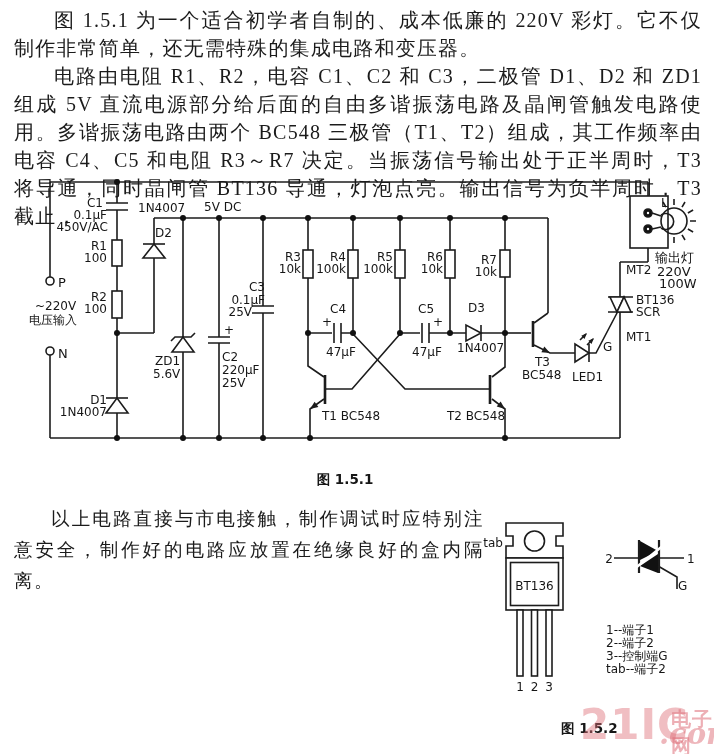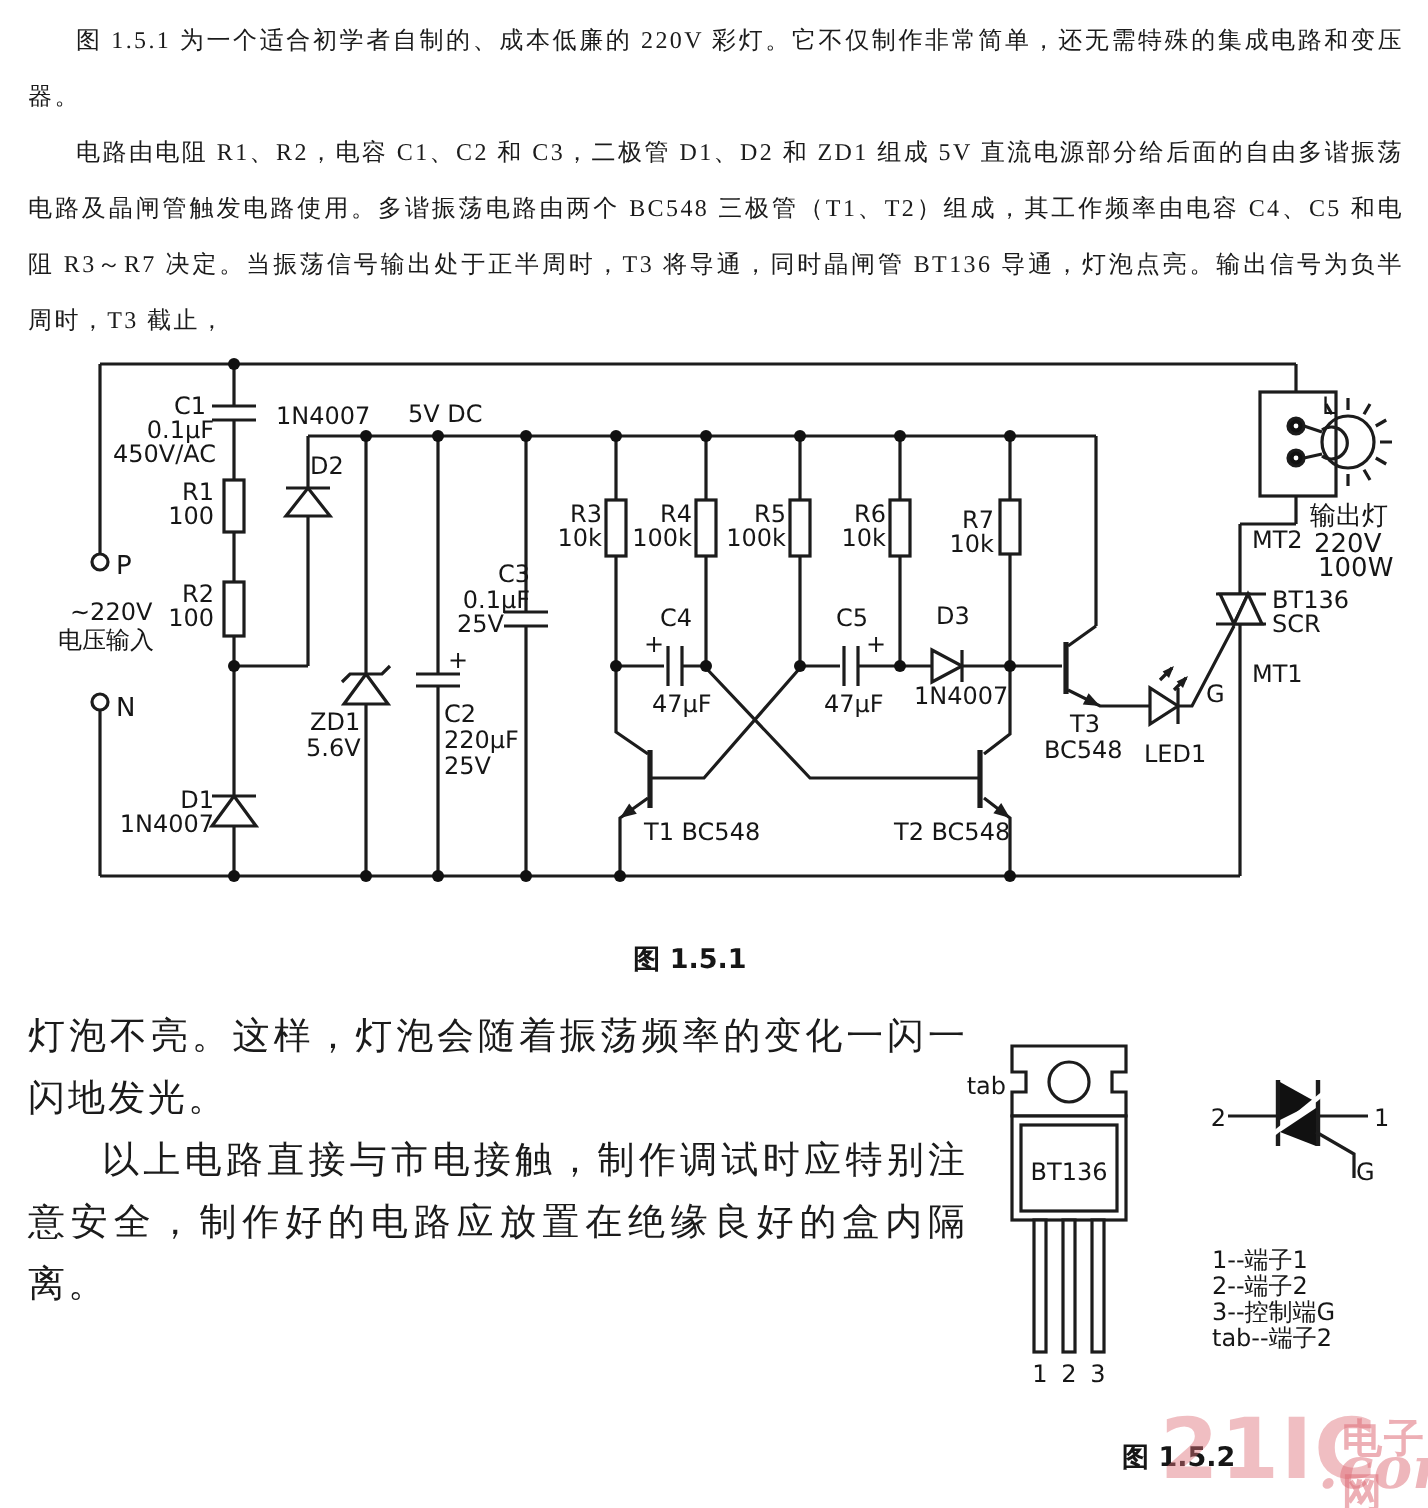--- a/index.html
+++ b/index.html
@@ -2,21 +2,21 @@
 <html><head>
 <meta charset="utf-8">
 <style>
   html,body{margin:0;padding:0;background:#e9e9e9;}
   .page{
     position:relative;width:714px;height:754px;background:#ffffff;overflow:hidden;
     font-family:"Liberation Serif","DejaVu Serif",serif;color:#1b1b1b;margin:0 auto;
   }
   .top-text{
     position:absolute;left:14px;top:6px;width:688px;
-    font-size:12px;line-height:28px;letter-spacing:1.2px;text-align:justify;
+    font-size:20px;line-height:28px;letter-spacing:1.2px;text-align:justify;
   }
   .top-text p{margin:0;text-indent:2em;}
   .bottom-text{
     position:absolute;left:14px;top:504px;width:470px;
     font-size:18.5px;line-height:31px;letter-spacing:1.5px;text-align:justify;
   }
   .bottom-text p{margin:0;text-indent:2em;}
   .bottom-text p.cont{text-indent:0;}
   svg.schematic{position:absolute;left:0;top:0;}
   svg.schematic text{font-family:"DejaVu Sans","Liberation Sans",sans-serif;fill:#161616;font-size:12px;}
@@ -250,21 +250,20 @@
 
     <text x="606" y="634" font-size="12.5">1--端子1</text>
     <text x="606" y="647" font-size="12.5">2--端子2</text>
     <text x="606" y="660" font-size="12.5">3--控制端G</text>
     <text x="606" y="673" font-size="12.5">tab--端子2</text>
 
     <text x="561" y="733" class="cap" fill="#3d3d3d">图 1.5.2</text>
   </svg>
 
   <div class="bottom-text">
-    <p class="cont">灯泡不亮。这样，灯泡会随着振荡频率的变化一闪一闪地发光。</p>
     <p>以上电路直接与市电接触，制作调试时应特别注意安全，制作好的电路应放置在绝缘良好的盒内隔离。</p>
   </div>
 
   <div class="watermark">
     <span class="wm-big">21IC</span>
     <span class="wm-cn">电子网</span>
     <span class="wm-script">.com</span>
   </div>
 
 </div>

